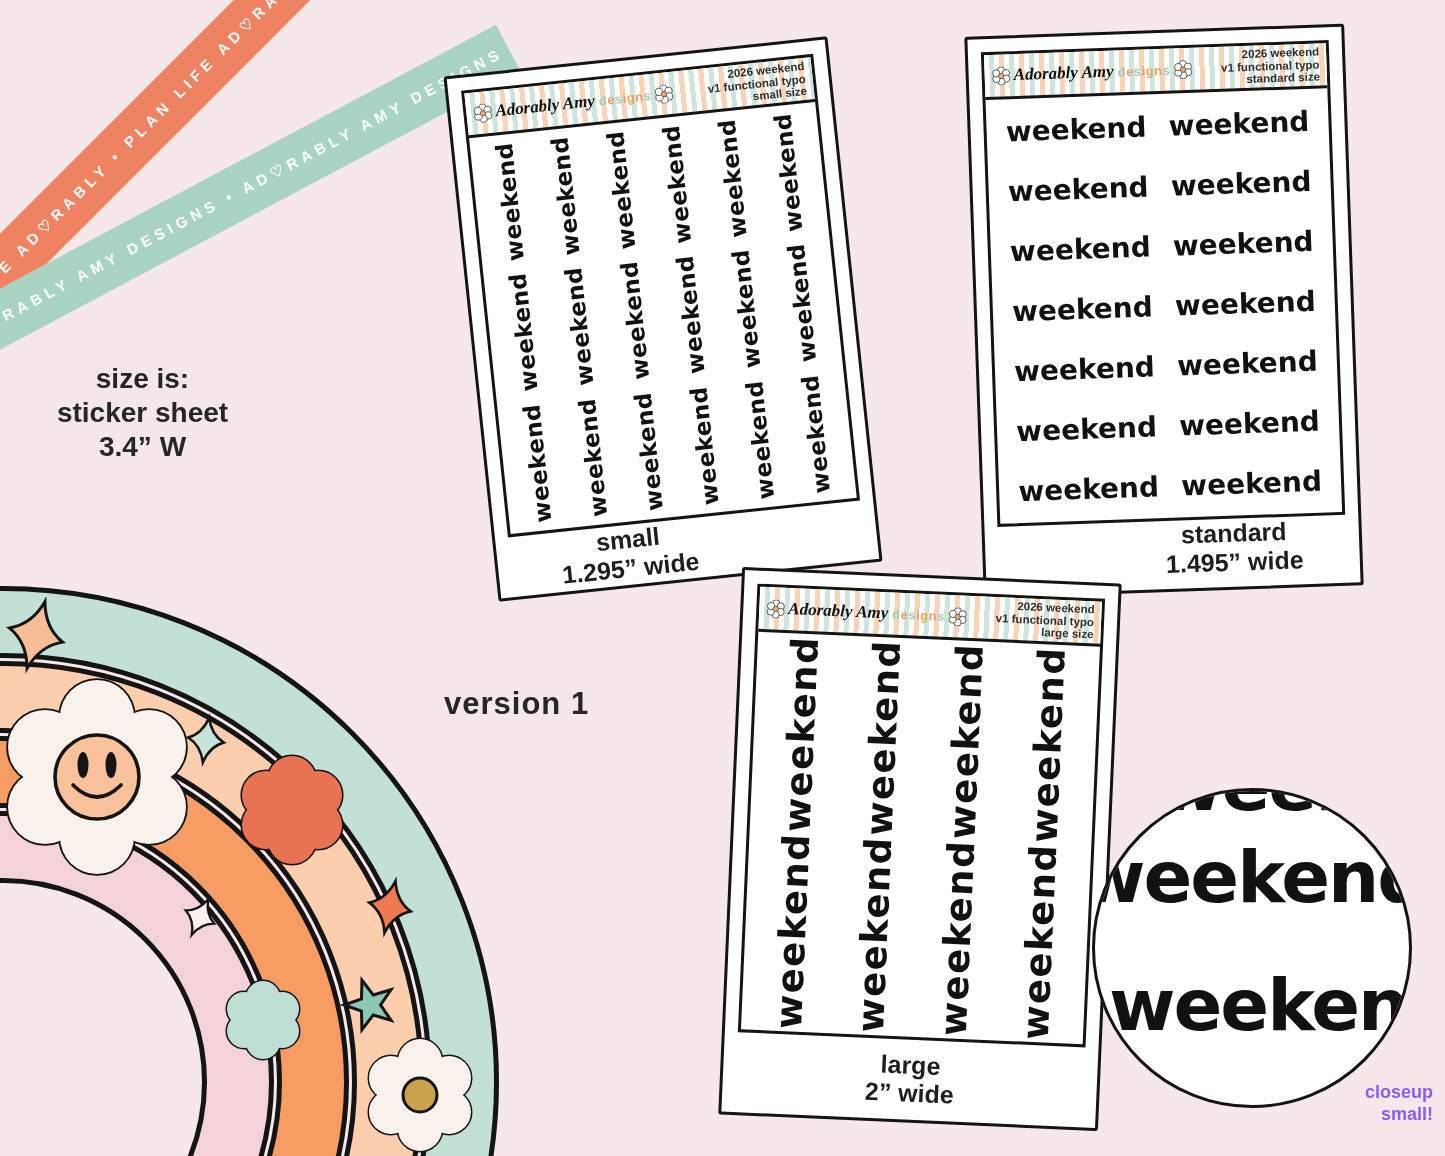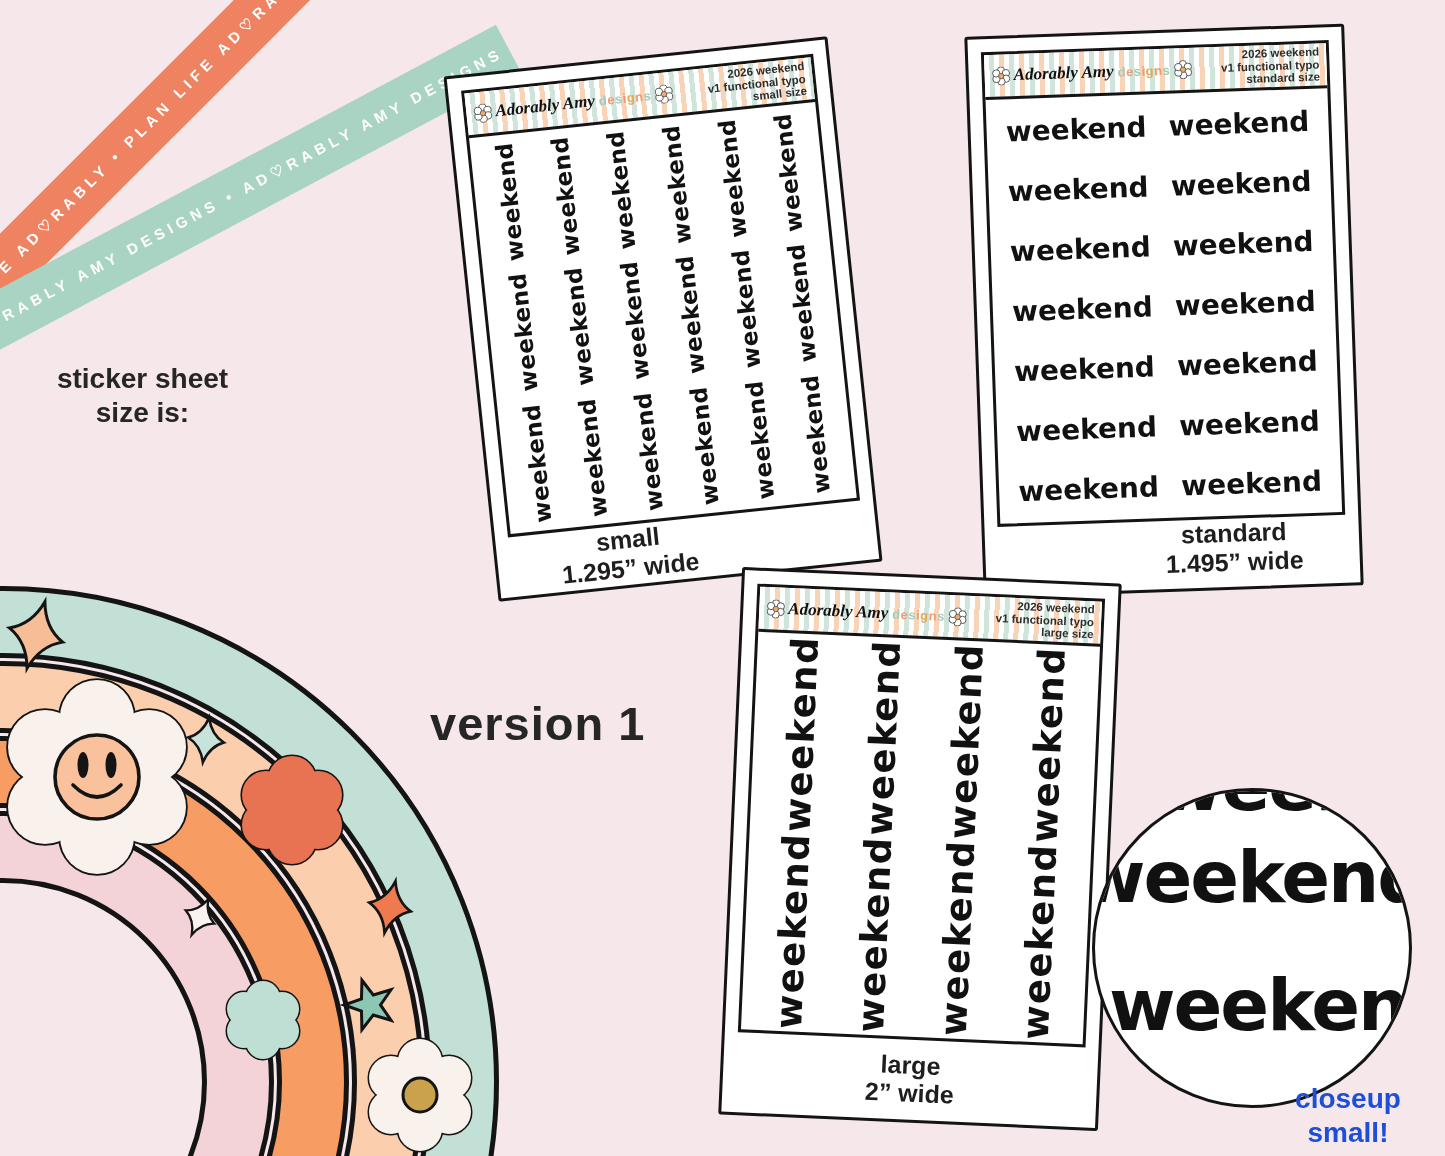--- a/index.html
+++ b/index.html
@@ -12,21 +12,21 @@
             white-space:nowrap; overflow:hidden; transform-origin:left center;
             color:#ffffff; font-weight:bold; font-size:15px; letter-spacing:5px; }
   .ribbon-coral { left:-60px; top:305px; width:500px; background:#ef8260; transform:rotate(-45deg); }
   .ribbon-teal  { left:-30px; top:308px; width:610px; background:#a9d3c3; transform:rotate(-28deg); }
 
   
   .info-note { position:absolute; left:35px; top:362px; width:215px; z-index:2;
                text-align:center; font-size:28px; font-weight:bold; line-height:1.22; color:#262626; }
 
   
-  .version { position:absolute; left:430px; top:686px; z-index:2; font-size:47px; font-weight:bold; color:#262626; letter-spacing:1px;margin-top:10px; }
+  .version { position:absolute; left:444px; top:686px; z-index:2; font-size:31px; font-weight:bold; color:#262626; letter-spacing:1px; }
 
   
   .card { position:absolute; background:#ffffff; border:3px solid #141414; border-radius:3px; z-index:2;
           display:flex; flex-direction:column; }
   .card-small    { left:470px; top:55px;  width:386px; height:528px; transform:rotate(-6deg); }
   .card-standard { left:974px; top:30px;  width:380px; height:562px; transform:rotate(-2deg); }
   .card-large    { left:730px; top:575px; width:380px; height:548px; transform:rotate(2.5deg); }
 
   .sheet { margin:13px 13px 0; border:3px solid #141414; background:#ffffff; display:flex; flex-direction:column; }
   .sheet-header { height:45px; flex:0 0 45px; display:flex; align-items:center; justify-content:space-between;
@@ -60,21 +60,21 @@
 
   
   .closeup { position:absolute; left:1092px; top:788px; width:320px; height:320px; border-radius:50%;
              background:#ffffff; border:3px solid #141414; overflow:hidden; z-index:4; }
   .closeup-row { position:absolute; white-space:nowrap; font-family:"DejaVu Sans", sans-serif;
                  font-weight:bold; font-size:72px; letter-spacing:-2px; color:#111111; }
   .row-0 { top:-48px; left:62px; }
   .row-1 { top:44px;  left:-16px; }
   .row-2 { top:172px; left:14px; }
   .closeup-caption { position:absolute; left:1263px; top:1082px; width:170px; z-index:5;
-                     text-align:center; font-weight:bold; font-size:28px; line-height:1.2; color:#1d4ed8; }
+                     text-align:right; font-weight:bold; font-size:18px; line-height:1.2; color:#8b5cf6; }
 
   
   .rainbow { position:absolute; left:0; top:555px; z-index:1; }
 </style>
 </head>
 <body>
 
 <div class="stage">
 
   <svg class="rainbow" width="560" height="601" viewBox="0 0 560 601">
@@ -180,22 +180,23 @@
   </svg>
 
   <div class="ribbon ribbon-coral">
     <span>PLAN LIFE AD♡RABLY • PLAN LIFE AD♡RABLY</span>
   </div>
   <div class="ribbon ribbon-teal">
     <span>AD♡RABLY AMY DESIGNS • AD♡RABLY AMY DESIGNS •</span>
   </div>
 
   <div class="info-note">
+    <div>size is:</div>
     <div>sticker sheet</div>
-    <div>size is:</div>
+    <div>3.4” W</div>
   </div>
 
   <div class="version">version 1</div>
 
   <div class="card card-small">
     <div class="sheet">
       <div class="sheet-header">
         <div class="logo">
           <svg viewBox="-12 -12 24 24" width="19" height="19">
               <g stroke="#555" stroke-width="1.2" fill="#ffffff">

